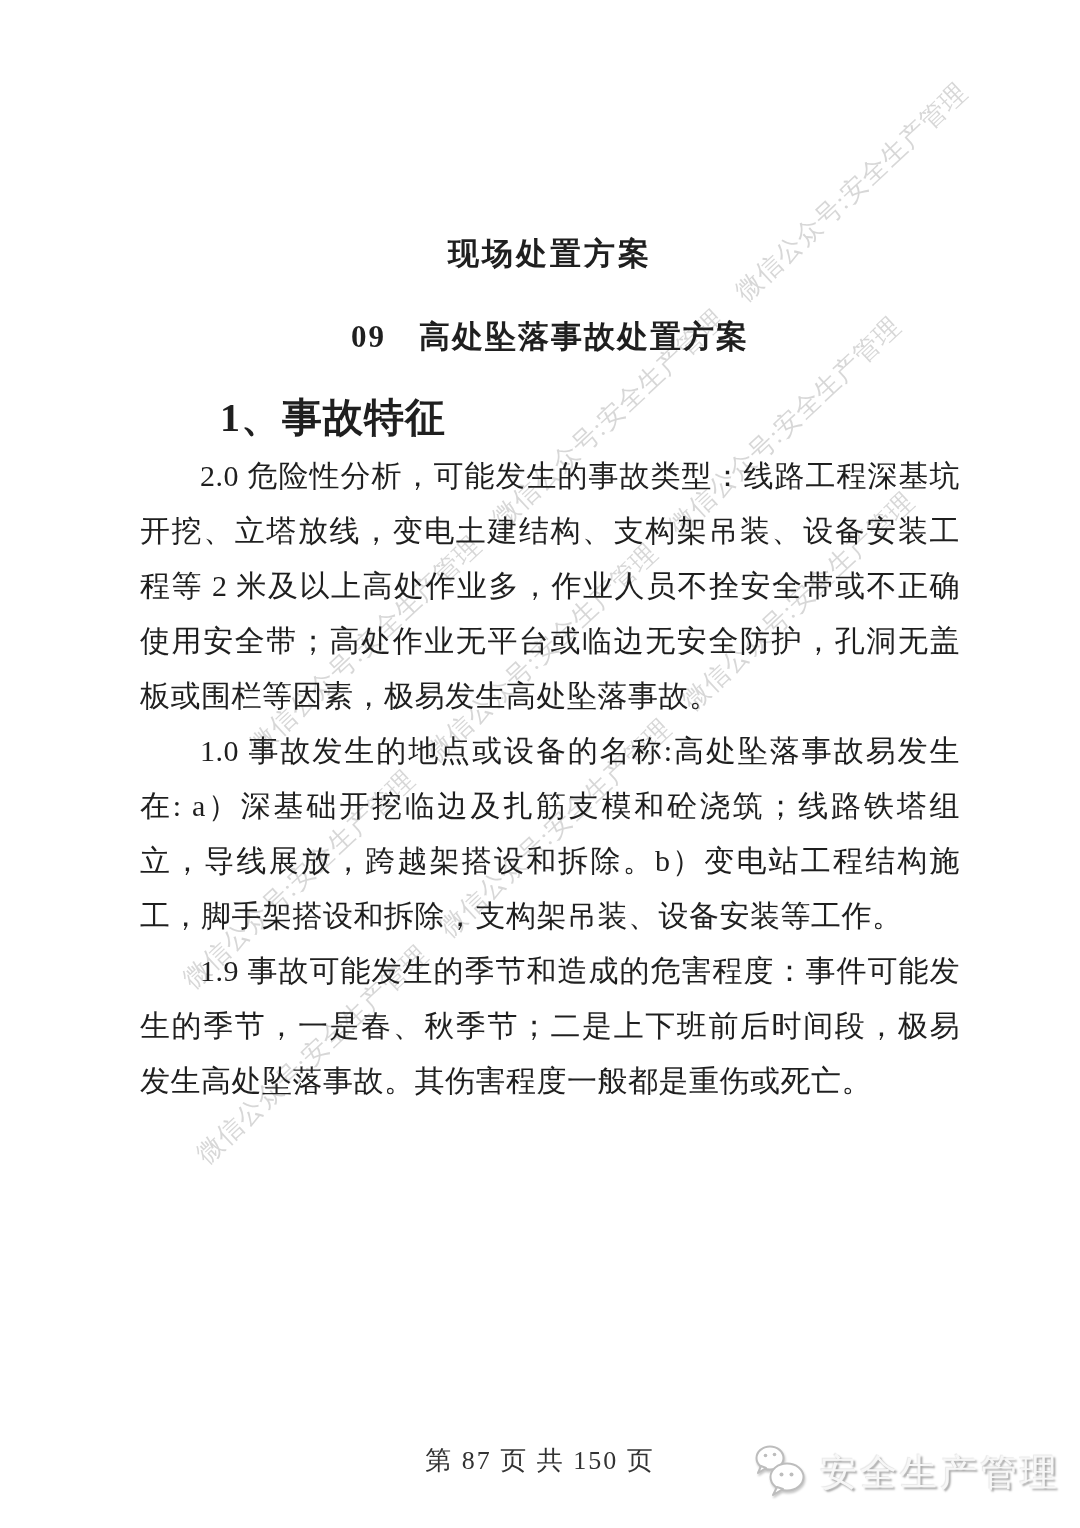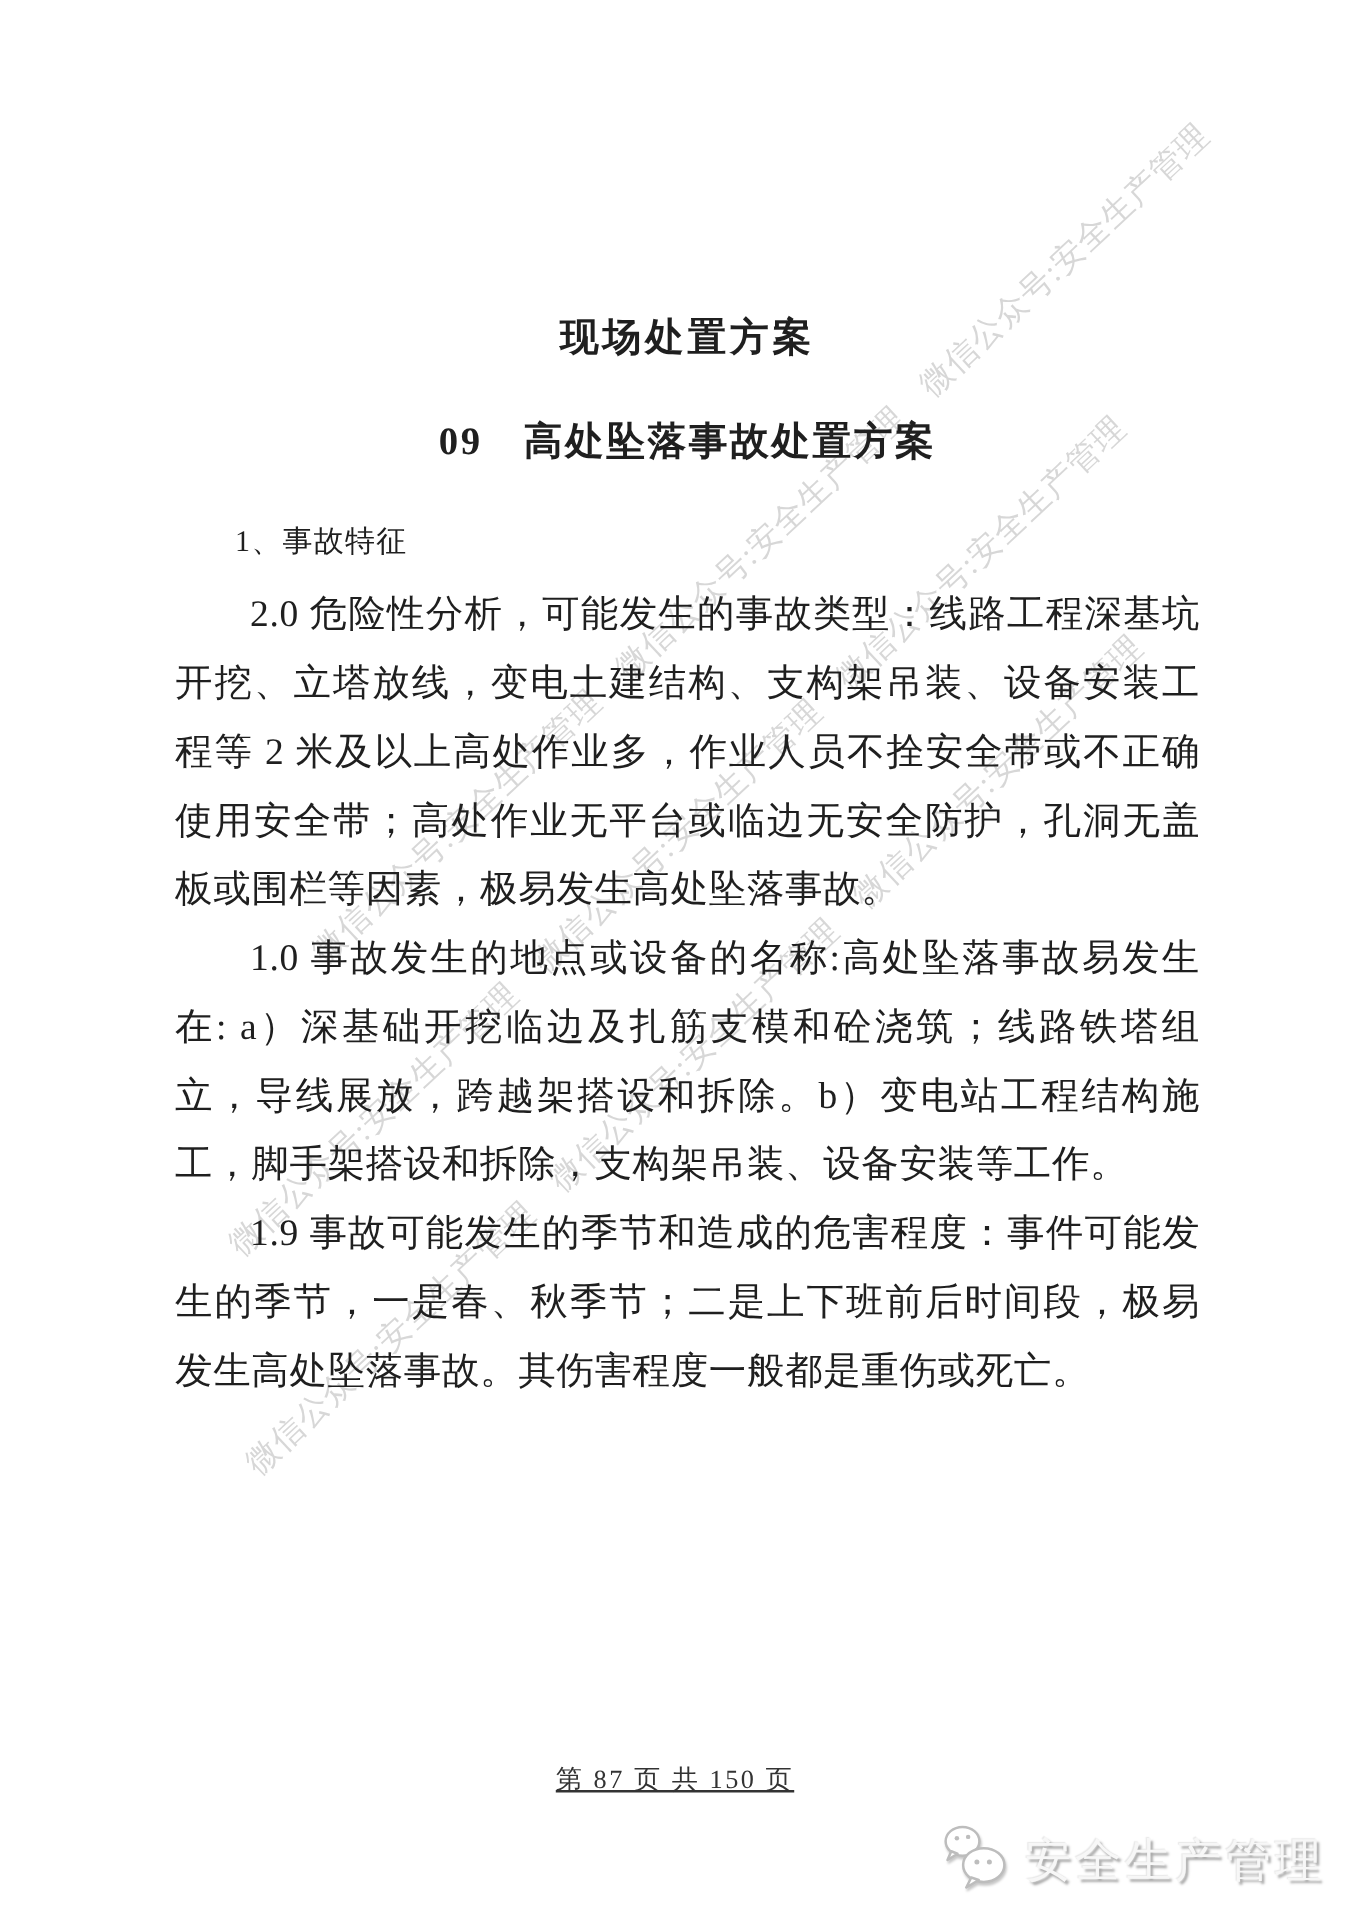--- a/index.html
+++ b/index.html
@@ -33,58 +33,57 @@
   }
   .ws-1{left:160px;top:493px;width:700px;}
   .ws-2{left:80px;top:693px;width:800px;}
   .ws-3{left:60px;top:783px;width:1050px;}
   
   .content{
     position:relative;z-index:1;
     padding:0 120px 0 140px;
   }
   .doc-title{
-    margin:16px;padding-top:234px;
+    margin:0;padding-top:234px;
     font-size:31px;line-height:40px;
     font-weight:bold;text-align:center;
     letter-spacing:3px;
   }
   .doc-subtitle{
     margin:43px 0 0 0;
     font-size:31px;line-height:40px;
     font-weight:bold;text-align:center;
     letter-spacing:2px;
   }
   .section-heading{
     margin:41px 0 0 0;
-    font-size:24px;line-height:40px;
-    font-weight:normal;
+    font-size:40px;line-height:40px;
+    font-weight:bold;
     text-indent:2em;
     letter-spacing:1px;
   }
   .paras{margin-top:10px;}
   .para{
     margin:0;
     font-size:30px;
     line-height:55px;
     text-indent:2em;
     text-align:justify;
     text-justify:inter-ideograph;
     letter-spacing:.5px;
     color:var(--text);
   }
   
   .page-number{
     position:absolute;z-index:1;
-    left:0;right:0;top:1393px;
+    left:0;right:0;top:1443px;
     text-align:center;
-    font-size:21px;
+    font-size:26px;
     letter-spacing:2px;
     color:#333;
-    text-decoration:underline;
   }
   .brand{
     position:absolute;z-index:1;
     right:20px;bottom:26px;
     display:flex;align-items:center;gap:10px;
   }
   .brand-icon{filter:drop-shadow(1.5px 2px 1px rgba(0,0,0,.22));}
   .brand-name{
     font-family:"Liberation Sans","DejaVu Sans",sans-serif;
     font-size:37px;

